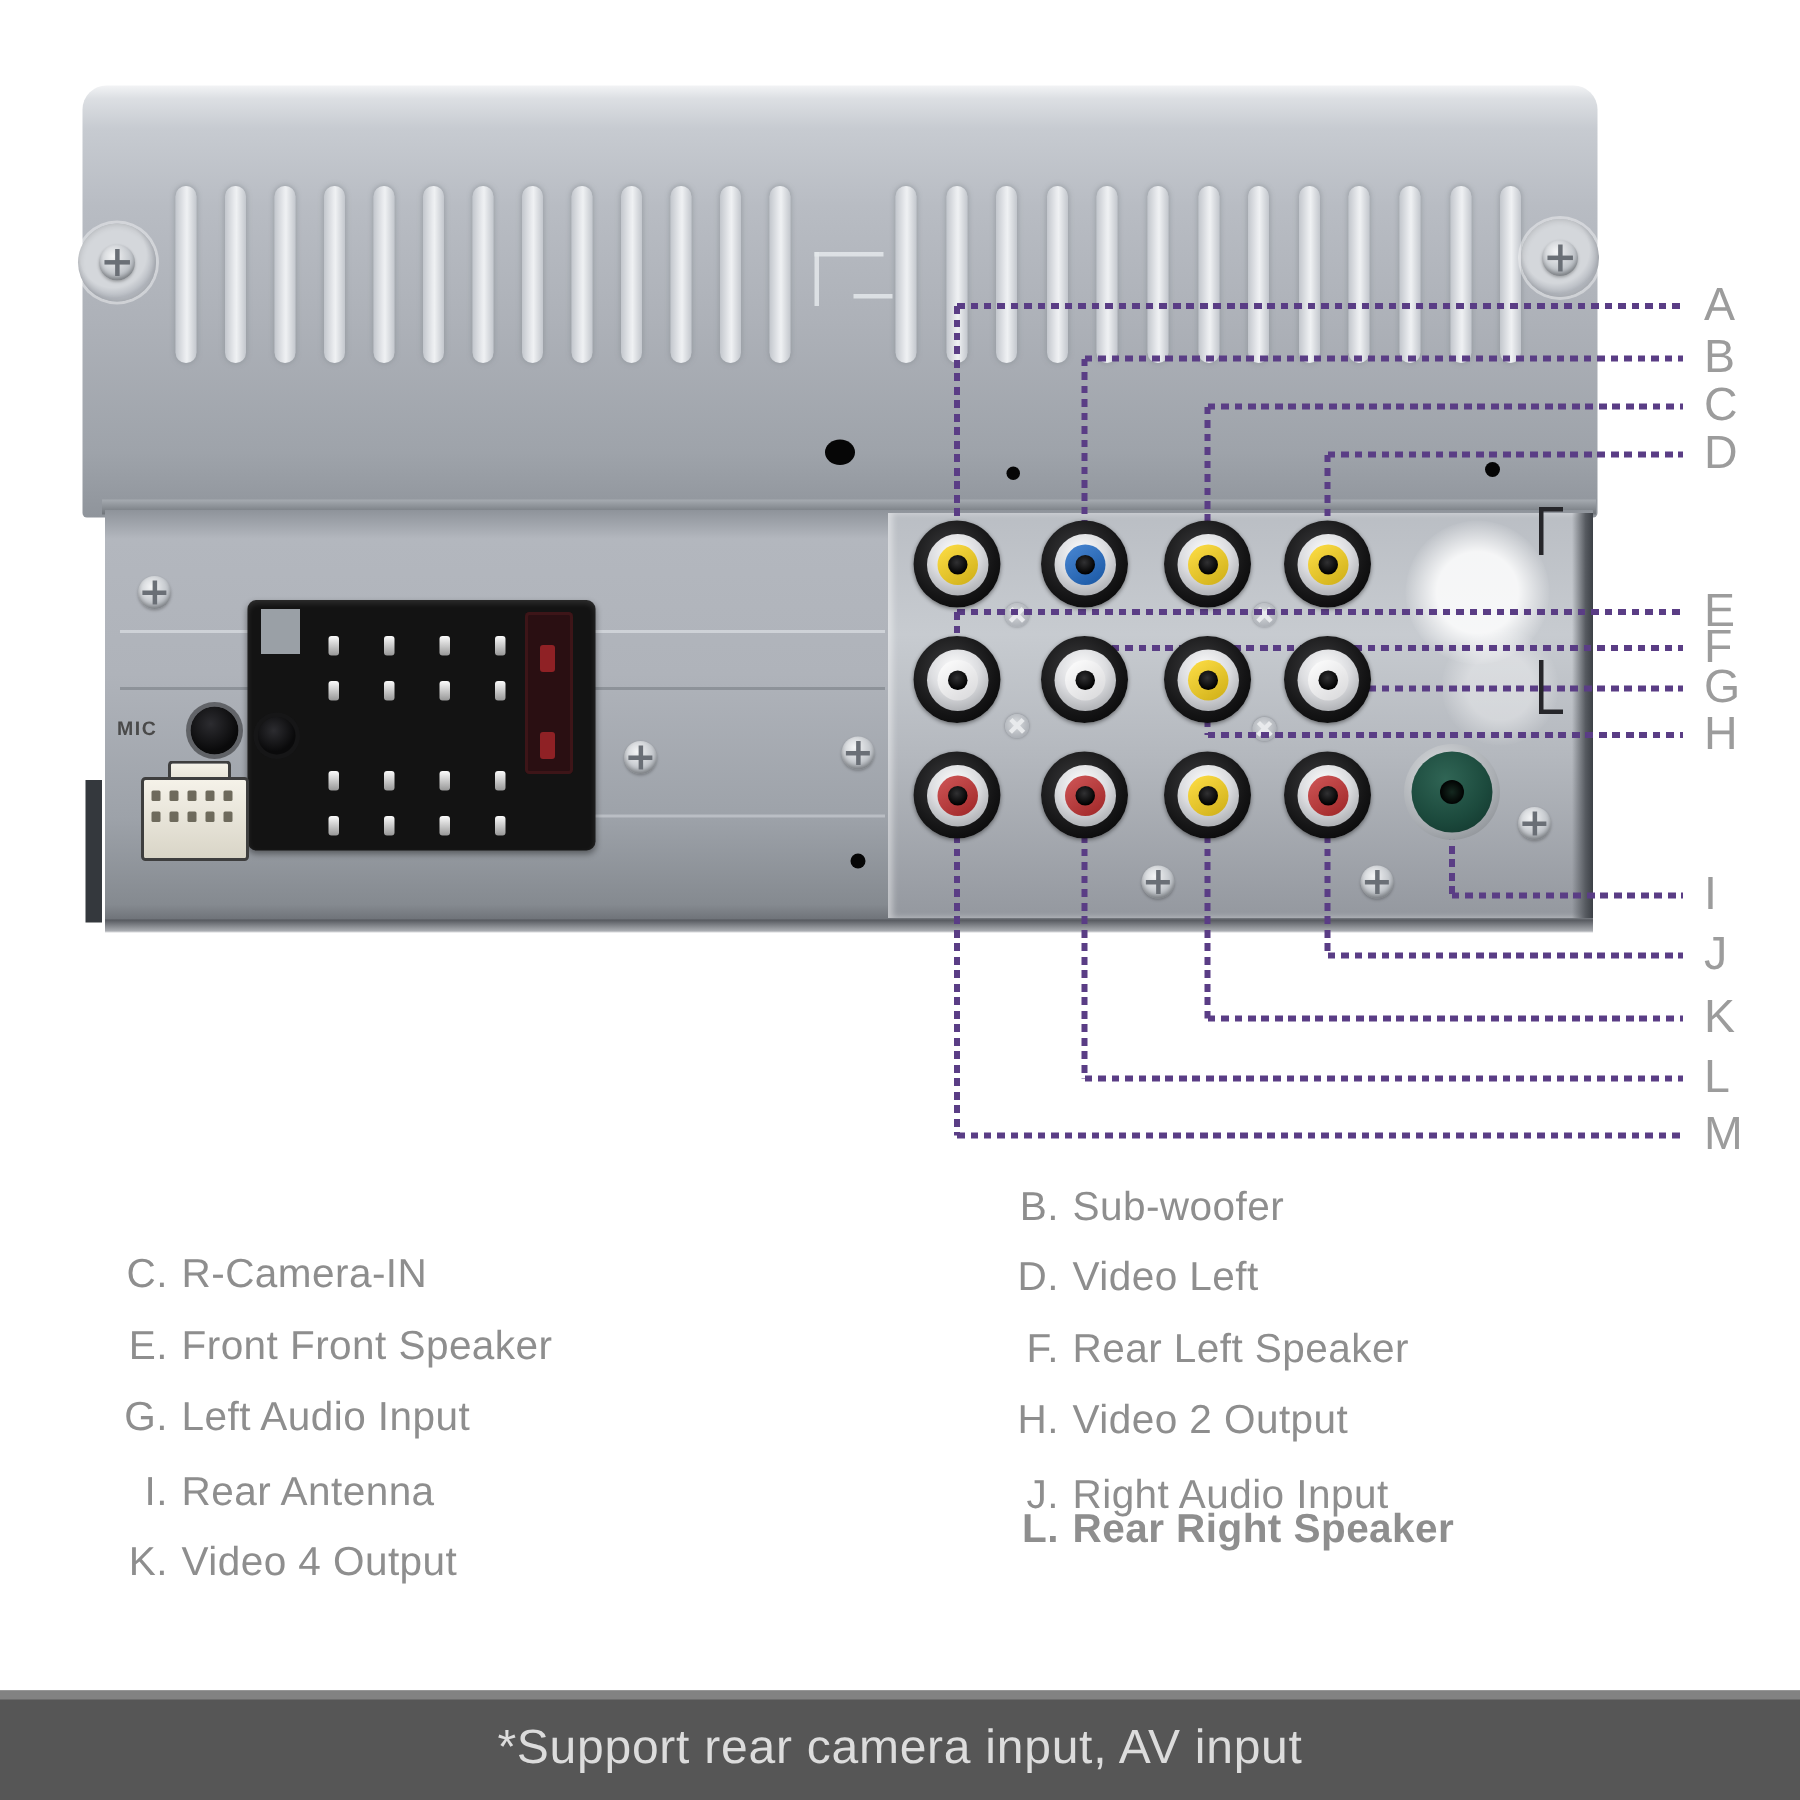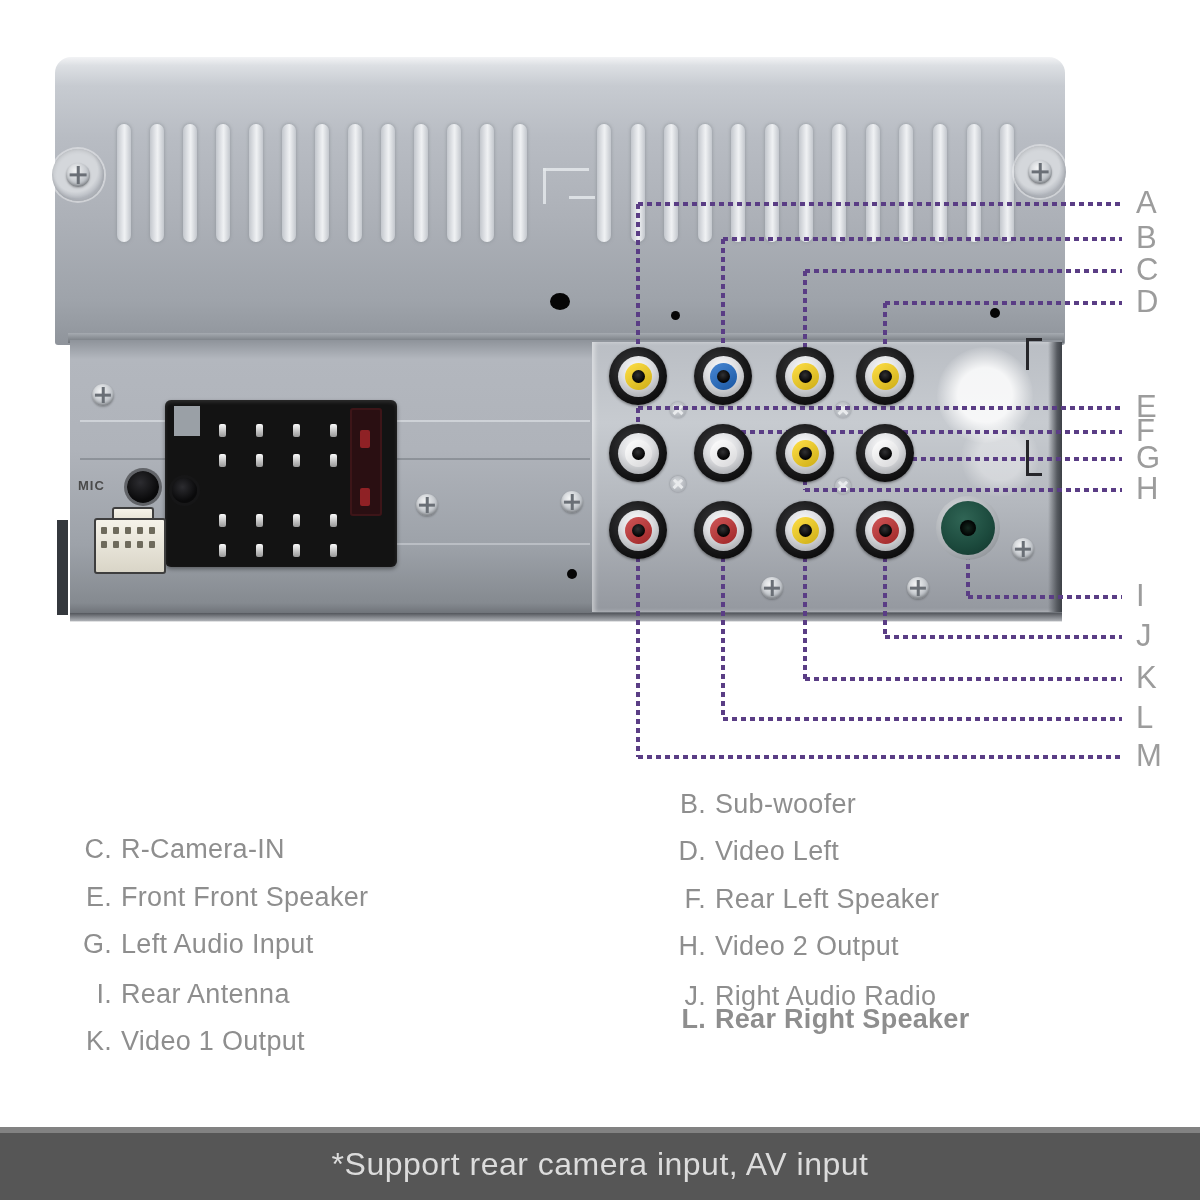--- a/index.html
+++ b/index.html
@@ -370,20 +370,20 @@
     <div class="dotsV" style="left: 721px; top: 530px; height: 189px;"></div>
     <div class="dotsH" style="left: 723px; top: 717px; width: 399px;"></div>
     <div class="letter" style="top: 700px;">L</div>
     <div class="dotsV" style="left: 636px; top: 530px; height: 227px;"></div>
     <div class="dotsH" style="left: 638px; top: 755px; width: 484px;"></div>
     <div class="letter" style="top: 738px;">M</div>
     <div class="legend-row" style="left: 74px; top: 834px;"><span class="lk">C.</span><span>R-Camera-IN</span></div>
     <div class="legend-row" style="left: 74px; top: 882px;"><span class="lk">E.</span><span>Front Front Speaker</span></div>
     <div class="legend-row" style="left: 74px; top: 929px;"><span class="lk">G.</span><span>Left Audio Input</span></div>
     <div class="legend-row" style="left: 74px; top: 979px;"><span class="lk">I.</span><span>Rear Antenna</span></div>
-    <div class="legend-row" style="left: 74px; top: 1026px;"><span class="lk">K.</span><span>Video 1 Output</span></div>
+    <div class="legend-row" style="left: 74px; top: 1026px;"><span class="lk">K.</span><span>Video 4 Output</span></div>
     <div class="legend-row" style="left: 668px; top: 789px;"><span class="lk">B.</span><span>Sub-woofer</span></div>
     <div class="legend-row" style="left: 668px; top: 836px;"><span class="lk">D.</span><span>Video Left</span></div>
     <div class="legend-row" style="left: 668px; top: 884px;"><span class="lk">F.</span><span>Rear Left Speaker</span></div>
     <div class="legend-row" style="left: 668px; top: 931px;"><span class="lk">H.</span><span>Video 2 Output</span></div>
-    <div class="legend-row" style="left: 668px; top: 981px;"><span class="lk">J.</span><span>Right Audio Radio</span></div>
+    <div class="legend-row" style="left: 668px; top: 981px;"><span class="lk">J.</span><span>Right Audio Input</span></div>
     <div class="legend-row" style="left: 668px; top: 1004px; font-weight: bold;"><span class="lk">L.</span><span>Rear Right Speaker</span></div>
   </div>
 
 </body></html>

